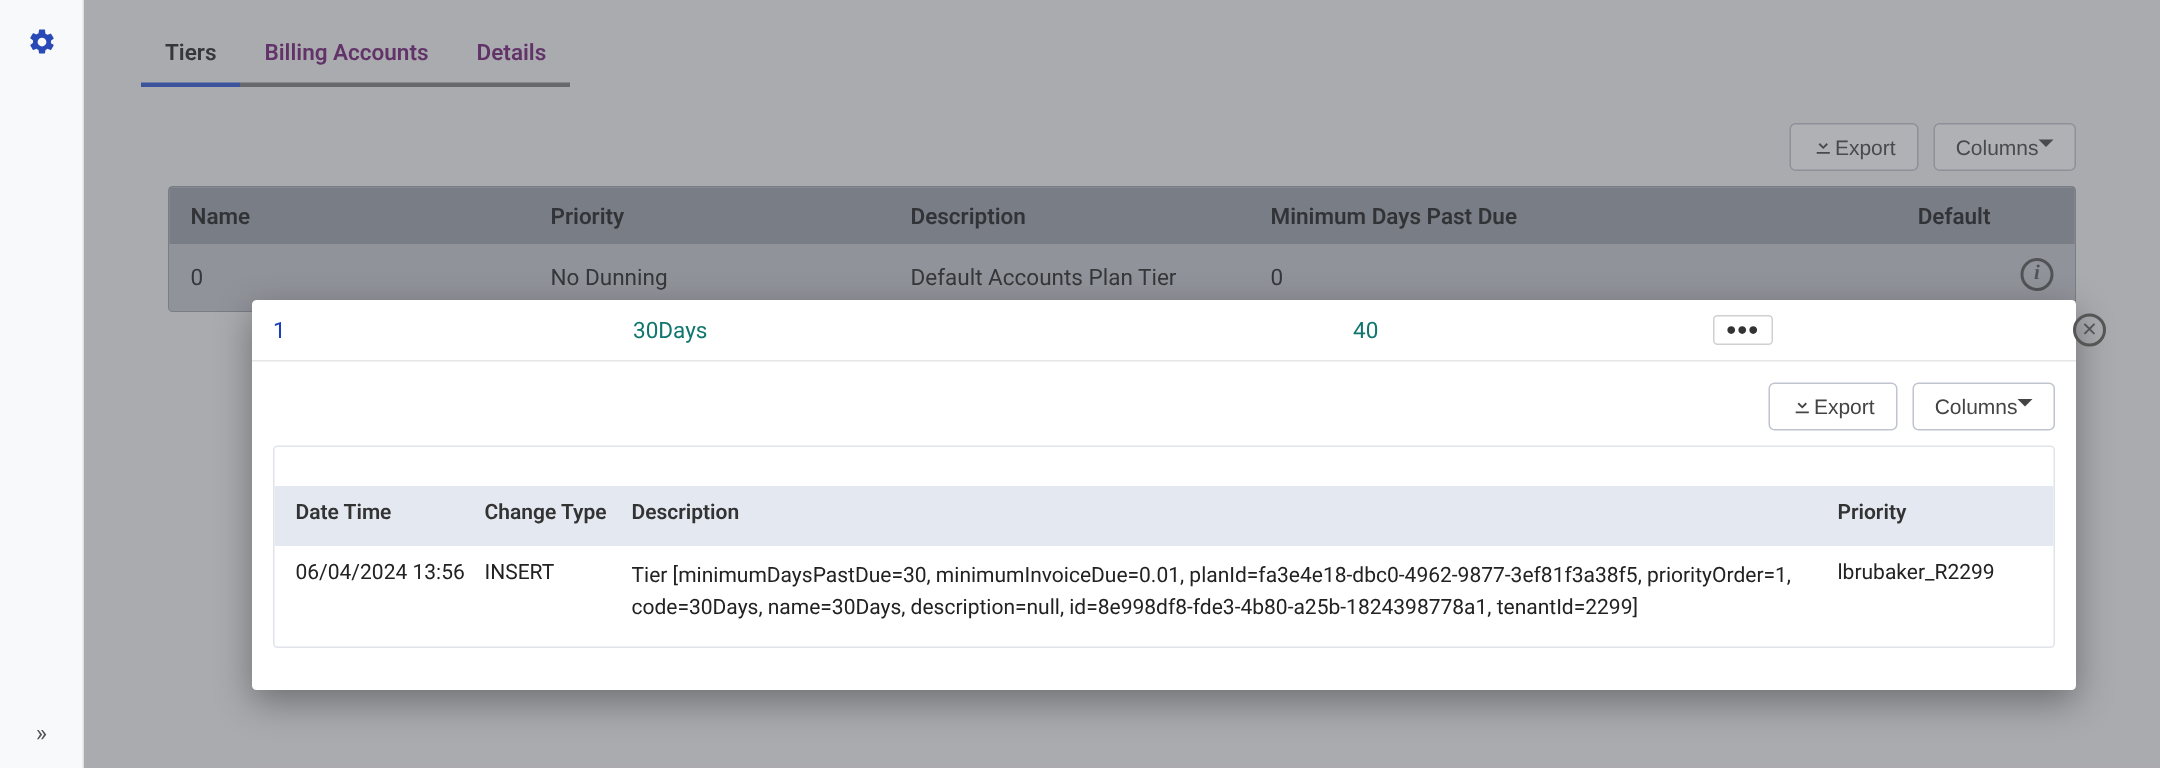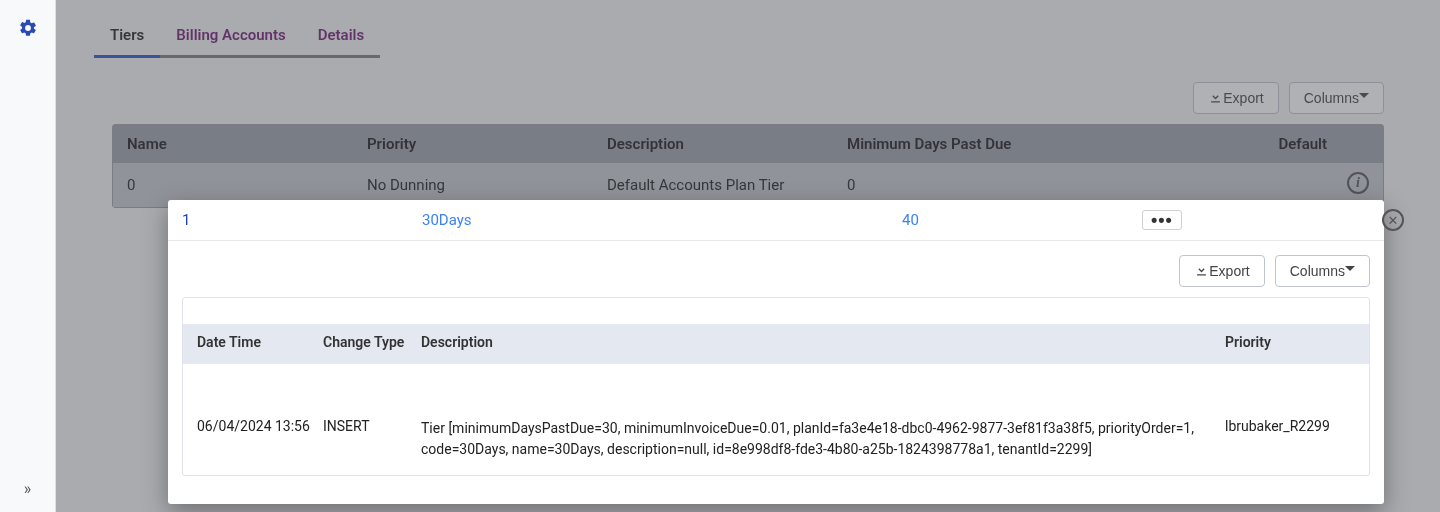--- a/index.html
+++ b/index.html
@@ -34,32 +34,32 @@
   .thead-row { background: #9aa0ac; display: grid; grid-template-columns: 240px 240px 240px 240px 240px 1fr; padding: 10px 14px; color: #1b1b1b; font-weight: 600; font-size: 15px; }
   .thead-row .right { text-align: right; }
   .row0 { background: #c6c9cf; display: grid; grid-template-columns: 240px 240px 240px 240px 240px 1fr; padding: 9px 14px; font-size: 15px; color: #222; align-items: center; }
   .row0 .details { text-align: right; }
   .info-icon { display:inline-block; width:22px; height:22px; border:2px solid #555; border-radius:50%; position:relative; }
   .info-icon::after { content:"i"; font-style: italic; font-family: serif; font-weight:bold; position:absolute; left:50%; top:50%; transform:translate(-50%,-52%); color:#555; font-size:14px; }
 
   
   .panel { position: absolute; left: 112px; right: 56px; top: 200px; background: #fff; z-index: 20; box-shadow: 0 8px 24px rgba(0,0,0,0.35); border-radius: 3px; }
   .panel-row { display: grid; grid-template-columns: 240px 240px 240px 240px 240px 1fr; padding: 9px 14px; font-size: 15px; color: #1a3fb8; align-items: center; border-bottom: 1px solid #e6e6e6; }
-  .panel-row .black { color: #3b82f6; }
+  .panel-row .black { color: #0f766e; }
   .panel-row .actions-cell { display:flex; align-items:center; }
   .dots-btn { background:#fff; border:1px solid #d0d0d0; border-radius:3px; padding:2px 8px; font-size:18px; line-height:14px; color:#333; cursor:pointer; letter-spacing:1px; font-weight:bold; }
   .close-circle { width:22px; height:22px; border:2px solid #555; border-radius:50%; display:inline-flex; align-items:center; justify-content:center; color:#555; font-size:13px; cursor:pointer; margin-left:auto; }
   .panel-row .details-cell { display:flex; justify-content:flex-end; }
 
   .panel-toolbar { display:flex; justify-content:flex-end; gap:10px; padding: 14px 14px 10px; }
 
   .inner-table { margin: 0 14px 28px; border:1px solid #e0e3ea; border-radius:3px; overflow:hidden; }
   .inner-head { background: #e3e8f1; display:grid; grid-template-columns: 120px 92px 1fr 130px; padding: 10px 14px 12px; font-weight:600; font-size:14px; color:#333; align-items:end; gap: 6px; margin-top: 26px; }
   .inner-head div { line-height:1.25; }
-  .inner-row { display:grid; grid-template-columns: 120px 92px 1fr 130px; padding: 10px 14px 14px; font-size:14px; color:#222; gap: 6px; align-items:start;margin-top:44px; }
+  .inner-row { display:grid; grid-template-columns: 120px 92px 1fr 130px; padding: 10px 14px 14px; font-size:14px; color:#222; gap: 6px; align-items:start; }
   .inner-row .desc { line-height:1.55; }
 
   svg.dl-icon { width:15px; height:15px; }
 </style>
 </head>
 <body>
 
 <nav class="sidebar">
   <span class="gear">
     <svg width="20" height="20" viewBox="0 0 24 24" fill="currentColor">

